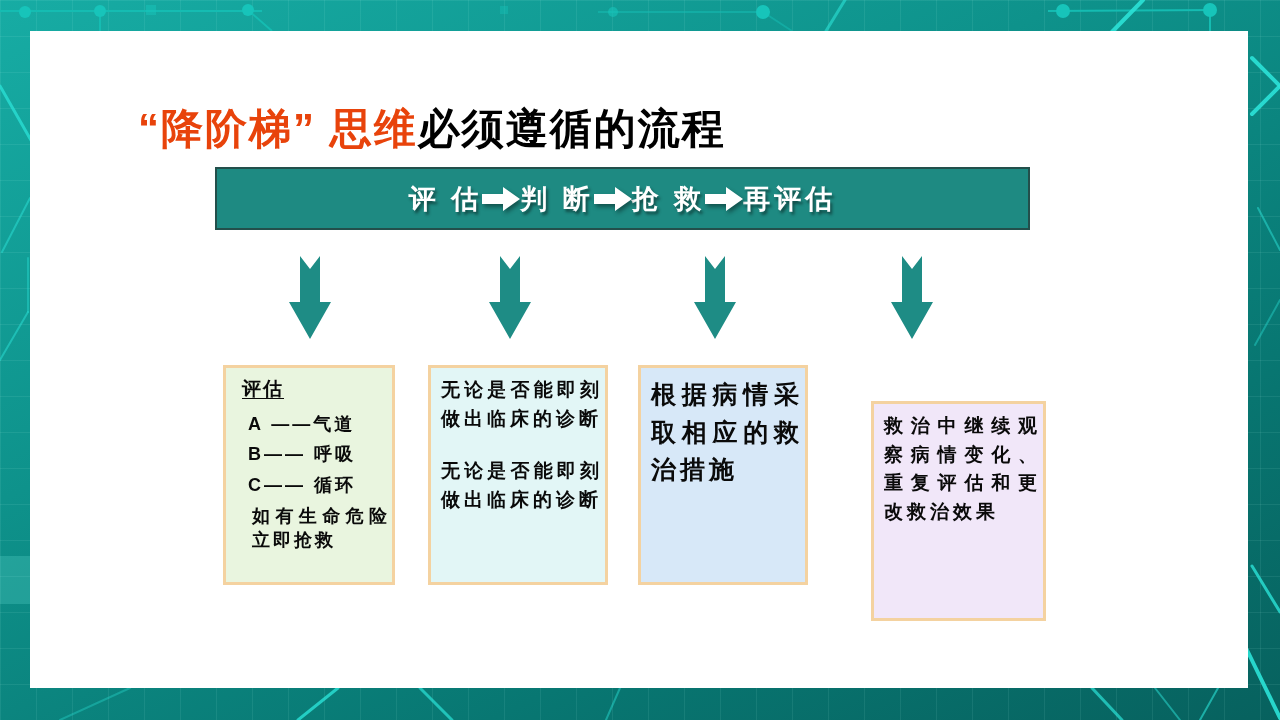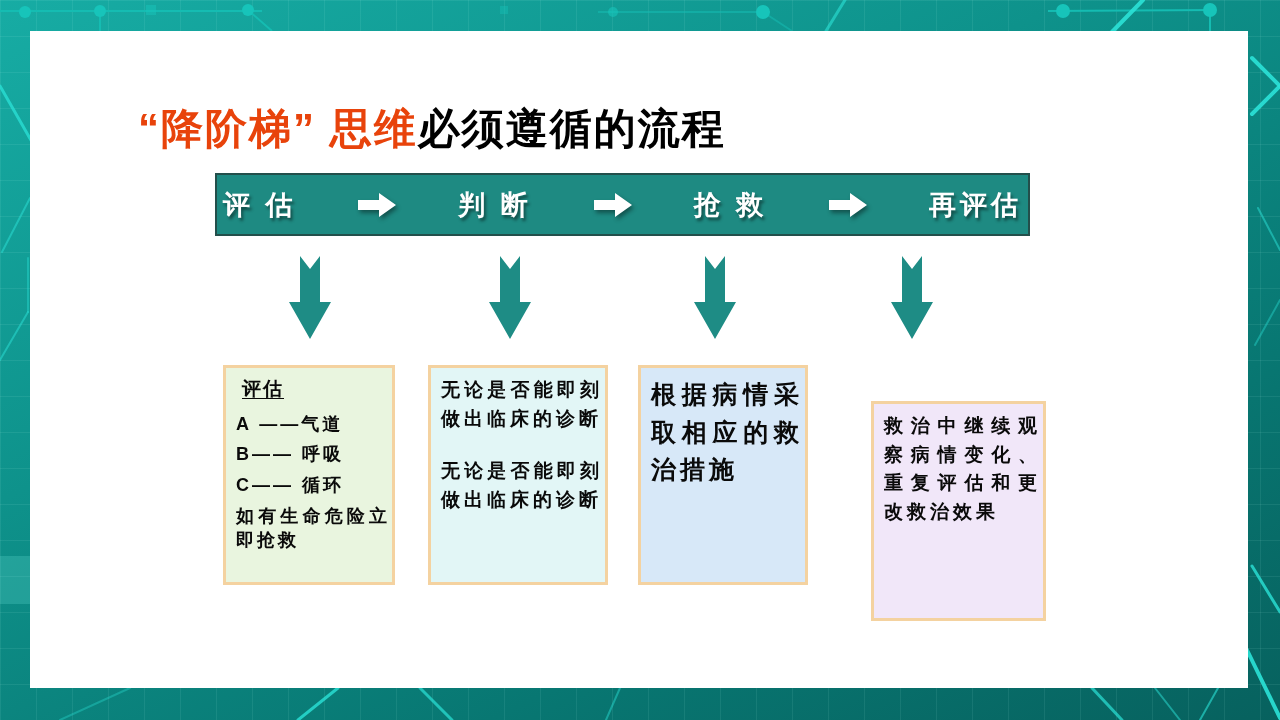--- a/index.html
+++ b/index.html
@@ -24,24 +24,24 @@
   }
   
   .title{
     position:absolute;left:108px;top:42px;
     font-size:42px;font-weight:800;letter-spacing:2px;
     color:#000;white-space:nowrap;
   }
   .title .hl{color:var(--orange);text-align:center;}
   
   .flowbar{
-    position:absolute;left:185px;top:142px;width:815px;height:63px;
+    position:absolute;left:185px;top:136px;width:815px;height:63px;
     background:var(--teal-bar);
     border:2px solid #234f4b;
-    display:flex;align-items:center;justify-content:space-between;
+    display:flex;align-items:center;justify-content:center;
     padding:0 6px;
   }
   .step-label{
     color:#fff;font-size:27px;font-weight:700;letter-spacing:4px;
     text-shadow:2px 3px 3px rgba(0,0,0,0.45);
     white-space:nowrap;
   }
   .step-arrow{display:flex;align-items:center;}
   .step-arrow svg{display:block;filter:drop-shadow(2px 3px 2px rgba(0,0,0,0.4));}
   
@@ -61,22 +61,22 @@
     font-weight:700;color:#0a0a0a;overflow:hidden;
   }
   #box-1{left:193px;width:172px;font-size:18px;letter-spacing:3px;}
   #box-2{left:398px;width:180px;font-size:19px;letter-spacing:4px;}
   #box-3{left:608px;width:170px;font-size:25px;letter-spacing:4px;}
   #box-4{left:841px;width:175px;font-size:19px;letter-spacing:4px;margin-top:36px;}
   .box-heading{
     display:inline-block;font-size:19px;letter-spacing:2px;
     margin:0 0 4px 6px;text-decoration:underline;text-underline-offset:3px;
   }
-  .abc-line{margin:7px 0;line-height:1.3;white-space:nowrap;}
-  .wrap-line{margin:8px 0 0 0;line-height:1.3;text-align:justify;}
+  .abc-line{margin:7px 12px;line-height:1.3;white-space:nowrap;}
+  .wrap-line{margin:8px 0 0 16px;line-height:1.3;text-align:justify;}
   .box-para{margin:0 0 24px 0;line-height:1.5;text-align:justify;}
   .box-para:last-child{margin-bottom:0;}
 </style>
 </head>
 <body>
 
 <svg class="bg-svg" viewBox="0 0 1280 720" xmlns="http://www.w3.org/2000/svg">
   <defs>
     <pattern id="grid" width="36" height="36" patternUnits="userSpaceOnUse">
       <path d="M36 0H0V36" fill="none" stroke="rgba(190,255,248,0.16)" stroke-width="1"></path>

